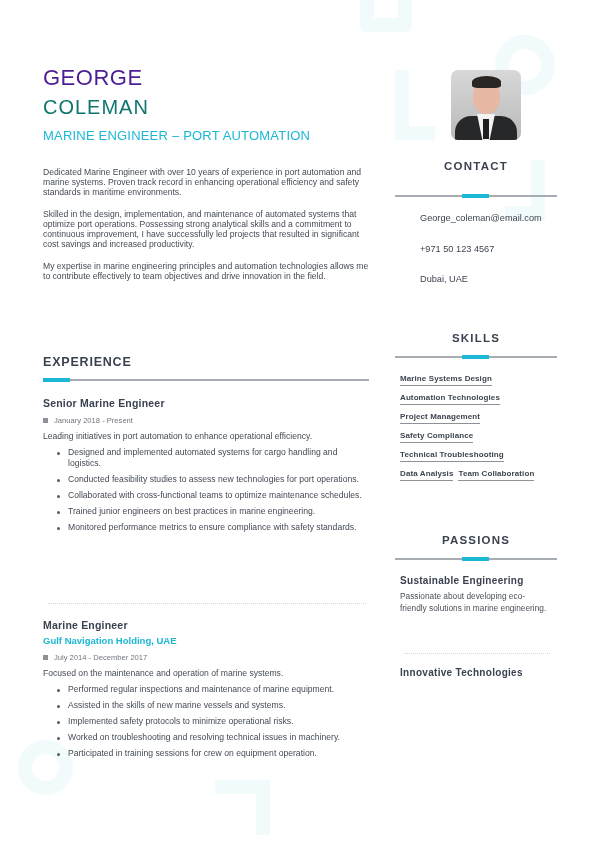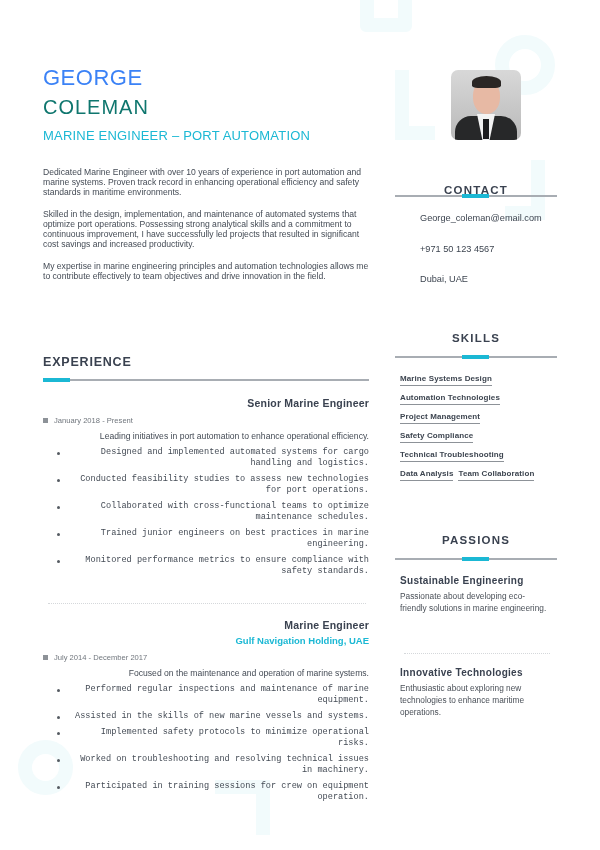--- a/index.html
+++ b/index.html
@@ -8,46 +8,46 @@
 
   .deco { position: absolute; border: 14px solid #f2fbfc; pointer-events: none; }
   .deco.d1 { left: 360px; top: -20px; width: 52px; height: 52px; border-radius: 6px; }
   .deco.d2 { left: 495px; top: 35px; width: 60px; height: 60px; border-radius: 50%; }
   .deco.d3 { left: 395px; top: 70px; width: 40px; height: 70px; border-top: none; border-right: none; }
   .deco.d4 { left: 18px; top: 740px; width: 55px; height: 55px; border-radius: 50%; }
   .deco.d5 { left: 215px; top: 780px; width: 55px; height: 55px; border-left: none; border-bottom: none; }
   .deco.d6 { left: 505px; top: 160px; width: 40px; height: 60px; border-left: none; border-top: none; }
 
   .header { position: absolute; left: 43px; top: 66px; }
-  .first-name { font-size: 22px; color: #3b82f6; letter-spacing: 0.5px; line-height: 24px; }
+  .first-name { font-size: 22px; color: #4c1d95; letter-spacing: 0.5px; line-height: 24px; }
   .last-name { font-size: 20px; font-weight: normal; color: #0f766e; letter-spacing: 1px; line-height: 34px; }
   .title { font-size: 13px; color: #1bb8d4; margin-top: 4px; letter-spacing: 0.2px; }
 
   .photo { position: absolute; left: 451px; top: 70px; width: 70px; height: 70px; border-radius: 7px; overflow: hidden; background: linear-gradient(#d8d8d8, #b9b9b9); }
   .photo .face { position: absolute; left: 22px; top: 10px; width: 27px; height: 34px; background: #e7b9a4; border-radius: 45% 45% 48% 48%; }
   .photo .hair { position: absolute; left: 21px; top: 6px; width: 29px; height: 12px; background: #2a2624; border-radius: 50% 50% 20% 20%; }
   .photo .suit { position: absolute; left: 4px; top: 46px; width: 62px; height: 30px; background: #272829; border-radius: 16px 16px 0 0; }
   .photo .shirt { position: absolute; left: 26px; top: 44px; width: 18px; height: 26px; background: #f3f3f3; clip-path: polygon(0 0, 100% 0, 70% 100%, 30% 100%); }
   .photo .tie { position: absolute; left: 32px; top: 49px; width: 6px; height: 20px; background: #1d1d1f; }
 
   .summary { position: absolute; left: 43px; top: 167px; width: 328px; font-size: 8.6px; line-height: 10px; color: #444b55; }
   .summary p { margin-bottom: 12px; }
 
   .sec-title-left { position: absolute; left: 43px; top: 355px; font-size: 12.5px; font-weight: bold; letter-spacing: 0.8px; color: #3a4250; }
   .rule-left { position: absolute; left: 43px; top: 379px; width: 326px; height: 2px; background: #a8adb3; }
   .rule-left .acc { position: absolute; left: 0; top: -1px; width: 27px; height: 4px; background: #1bb8d4; }
 
-  .job { position: absolute; left: 43px; width: 326px; text-align: right; }
+  .job { position: absolute; left: 43px; width: 326px; }
   .job-title { font-size: 10.5px; font-weight: bold; color: #3a4250; letter-spacing: 0.2px; }
   .job-company { font-size: 9.5px; font-weight: bold; color: #1bb8d4; margin-top: 4px; }
   .job-dates { font-size: 7.6px; color: #70767d; margin-top: 7px; display: flex; align-items: center; }
   .job-dates .cal { display: inline-block; width: 5px; height: 5px; background: #8d9298; margin-right: 6px; }
   .job-desc { font-size: 8.6px; color: #444b55; margin-top: 6px; line-height: 11px; }
   .job ul { list-style: none; margin-left: 13px; }
-  .job li { position: relative; padding-left: 12px; font-size: 8.6px; color: #444b55; line-height: 11px; margin-top: 5px; font-family: Liberation Mono, monospace; }
+  .job li { position: relative; padding-left: 12px; font-size: 8.6px; color: #444b55; line-height: 11px; margin-top: 5px; }
   .job li::before { content: ""; position: absolute; left: 1px; top: 4.5px; width: 3px; height: 3px; border-radius: 50%; background: #555b62; }
   .job-divider { position: absolute; left: 48px; top: 603px; width: 318px; border-top: 1px dotted #d5d8db; }
 
   .side-title { position: absolute; left: 395px; width: 162px; text-align: center; font-size: 11.5px; font-weight: bold; letter-spacing: 1.2px; color: #3a4250; }
   .side-rule { position: absolute; left: 395px; width: 162px; height: 2px; background: #a8adb3; }
   .side-rule .acc { position: absolute; left: 67px; top: -1px; width: 27px; height: 4px; background: #1bb8d4; }
 
   .contact-item { position: absolute; left: 400px; font-size: 9.2px; color: #3d4550; margin-left: 20px; }
 
   .skills { position: absolute; left: 400px; top: 374px; width: 160px; display: flex; flex-wrap: wrap; }
@@ -123,21 +123,21 @@
   <div class="job-desc">Focused on the maintenance and operation of marine systems.</div>
   <ul>
     <li>Performed regular inspections and maintenance of marine equipment.</li>
     <li>Assisted in the skills of new marine vessels and systems.</li>
     <li>Implemented safety protocols to minimize operational risks.</li>
     <li>Worked on troubleshooting and resolving technical issues in machinery.</li>
     <li>Participated in training sessions for crew on equipment operation.</li>
   </ul>
 </div>
 
-<div class="side-title" style="top:184px;">CONTACT</div>
+<div class="side-title" style="top:160px;">CONTACT</div>
 <div class="side-rule" style="top:195px;">
     <div class="acc"></div>
   </div>
 <div class="contact-item" style="top:213px;">George_coleman@email.com</div>
 <div class="contact-item" style="top:244px;">+971 50 123 4567</div>
 <div class="contact-item" style="top:274px;">Dubai, UAE</div>
 
 <div class="side-title" style="top:332px;">SKILLS</div>
 <div class="side-rule" style="top:356px;">
     <div class="acc"></div>
@@ -157,14 +157,13 @@
     <div class="acc"></div>
   </div>
 
 <div class="passion" style="top:575px;">
   <div class="passion-title">Sustainable Engineering</div>
   <div class="passion-desc">Passionate about developing eco-friendly solutions in marine engineering.</div>
 </div>
 <div class="passion-divider"></div>
 <div class="passion" style="top:667px;">
   <div class="passion-title">Innovative Technologies</div>
-  <div class="passion-desc">Enthusiastic about exploring new technologies to enhance maritime operations.</div>
 </div>
 
 </body></html>

